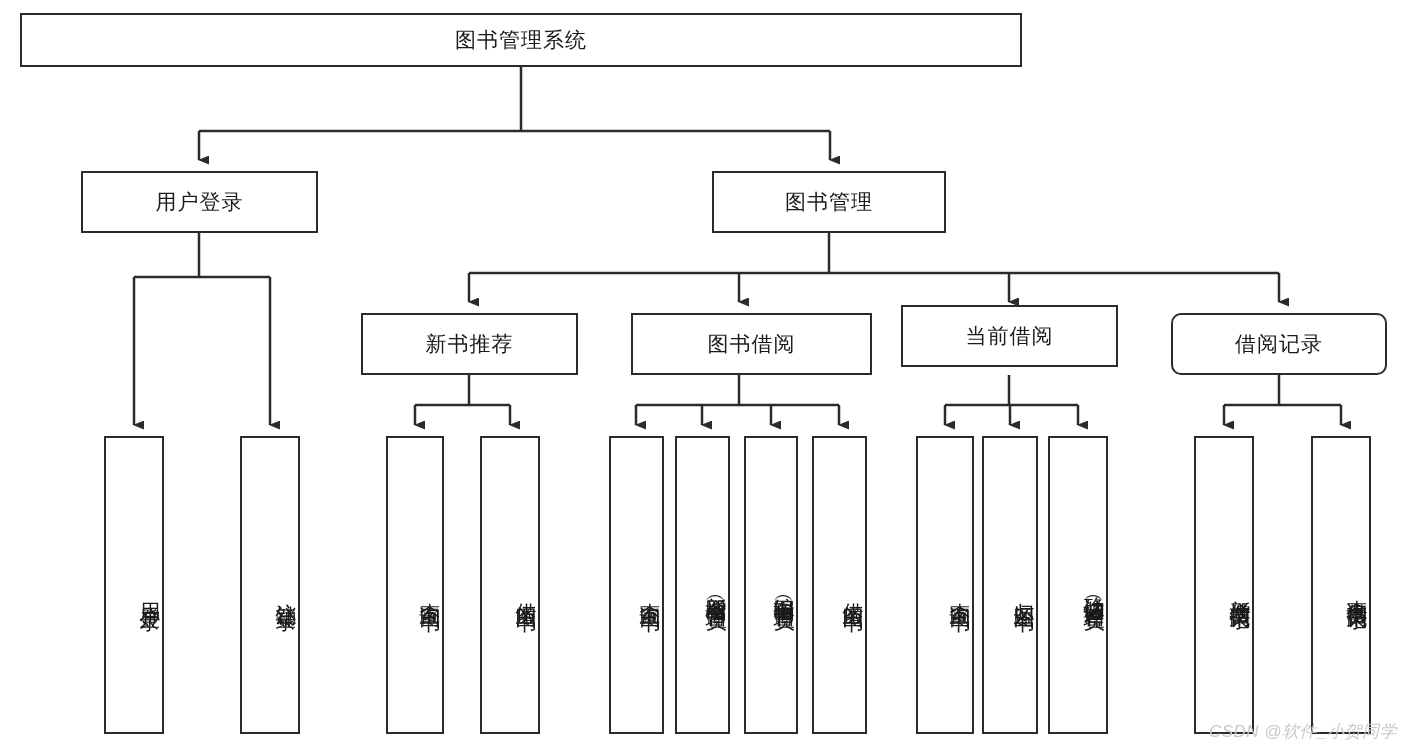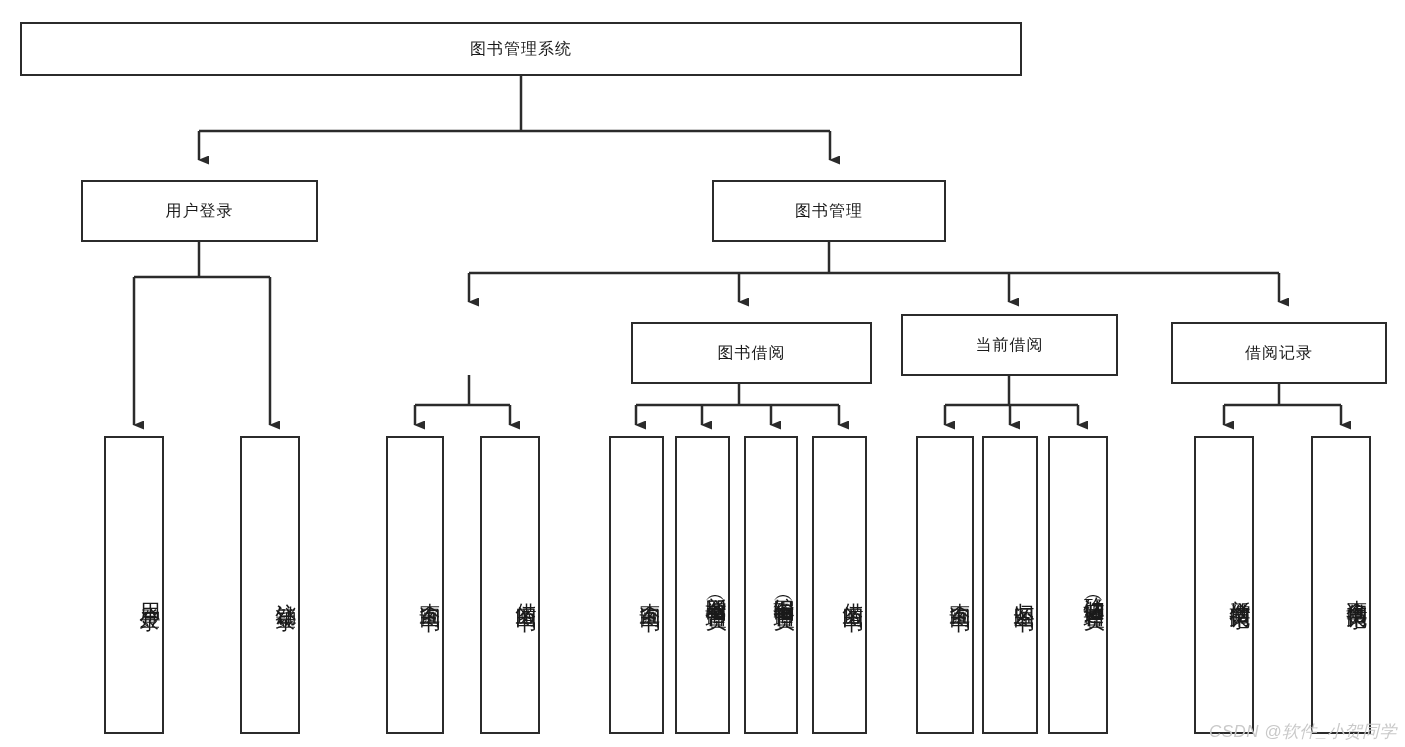--- a/index.html
+++ b/index.html
@@ -29,25 +29,24 @@
     position: absolute;
     box-sizing: border-box;
     background: #ffffff;
     border: 2px solid #2b2b2b;
     display: flex;
     align-items: center;
     justify-content: center;
     color: #1a1a1a;
   }
   .node-h {
-    font-size: 16px;
+    font-size: 21px;
     letter-spacing: 1px;
     line-height: 1.2;
     white-space: nowrap;
-    margin-top: 9px;
   }
   .node-v {
     writing-mode: vertical-rl;
     text-orientation: upright;
     font-size: 21px;
     letter-spacing: 3px;
     line-height: 1.15;
     align-items: flex-start;
     justify-content: center;
     padding-top: 14px;
@@ -127,27 +126,30 @@
     <span>图书管理系统</span>
   </div>
 
   <div class="node node-h" style="left:81px; top:171px; width:237px; height:62px;">
     <span>用户登录</span>
   </div>
   <div class="node node-h" style="left:712px; top:171px; width:234px; height:62px;align-items:center;">
     <span>图书管理</span>
   </div>
 
+  <div class="node node-h" style="left:361px; top:313px; width:217px; height:62px;">
+    <span>新书推荐</span>
+  </div>
   <div class="node node-h" style="left:631px; top:313px; width:241px; height:62px;">
     <span>图书借阅</span>
   </div>
   <div class="node node-h" style="left:901px; top:305px; width:217px; height:62px;">
     <span>当前借阅</span>
   </div>
-  <div class="node node-h" style="left:1171px; top:313px; width:216px; height:62px;">
+  <div class="node node-h" style="left:1171px; top:313px; width:216px; height:62px;border-radius:10px;">
     <span>借阅记录</span>
   </div>
 
   <div class="node node-v" style="left:104px; top:436px; width:60px; height:298px;">
     <span>用户登录</span>
   </div>
   <div class="node node-v" style="left:240px; top:436px; width:60px; height:298px;">
     <span>注销登录</span>
   </div>
   <div class="node node-v" style="left:386px; top:436px; width:58px; height:298px;">

